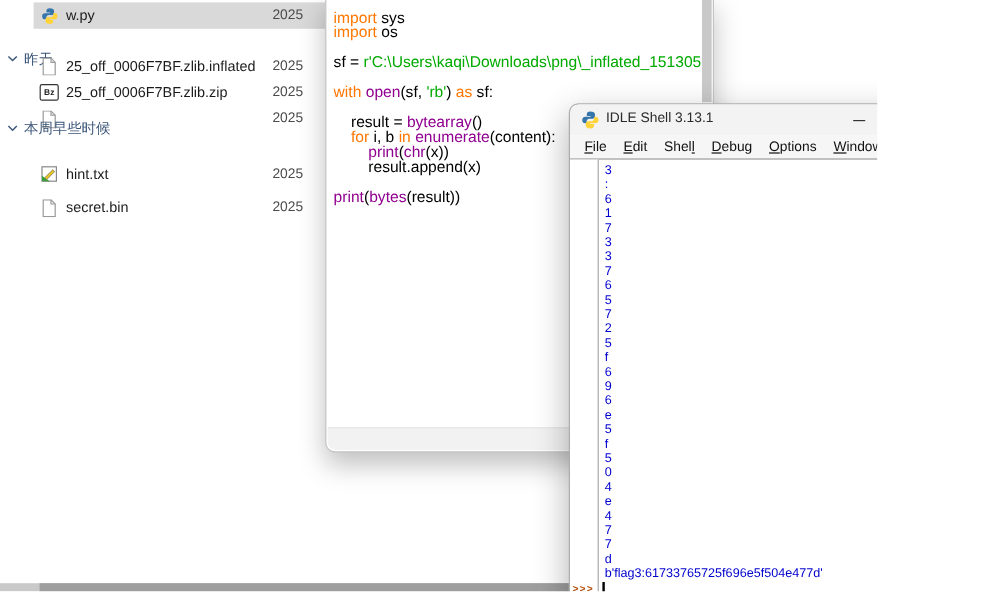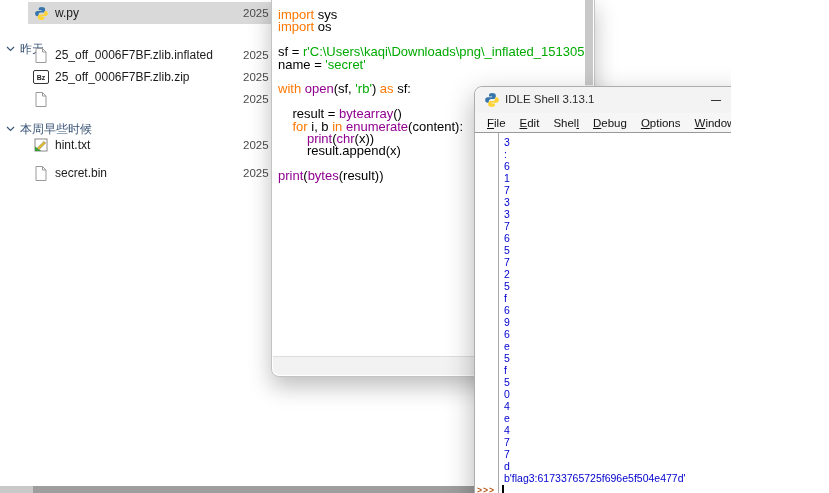--- a/index.html
+++ b/index.html
@@ -8,21 +8,21 @@
 
   
   #explorer{position:absolute;inset:0;z-index:1;}
   .group-row{position:absolute;left:0;width:271px;height:22px;display:flex;align-items:center;}
   .group-chevron{margin-left:6px;margin-right:5px;display:inline-flex;}
   .group-label{font-size:12px;color:var(--group_header);}
   .file-row{position:absolute;left:28px;width:243px;height:22px;display:flex;align-items:center;}
   .file-row.selected{background:var(--selection_bg);}
   .file-icon{width:16px;height:16px;margin-left:5px;margin-right:6px;display:inline-flex;align-items:center;justify-content:center;flex:0 0 16px;}
   .file-name{font-size:12px;color:#1b1b1b;white-space:nowrap;}
-  .file-date{position:absolute;left:215px;font-size:11.5px;color:#4b4b4b;white-space:nowrap;}
+  .file-date{position:absolute;left:199px;font-size:11.5px;color:#4b4b4b;white-space:nowrap;}
   .zipbox{width:14px;height:12px;border:1.5px solid #333;background:#fff;font-size:7px;font-weight:bold;
           color:#222;display:flex;align-items:center;justify-content:center;border-radius:2px;}
   #explorer-hscroll{position:absolute;left:0;top:486px;width:474px;height:7px;background:#c9c9c9;z-index:1;}
   #explorer-hscroll .thumb{position:absolute;left:33px;top:0;width:441px;height:7px;background:#9e9e9e;}
 
   
   #editor-window{position:absolute;left:271px;top:-2px;width:322px;height:377px;background:#fff;
                  border:1px solid #c3c3c3;border-radius:0 0 8px 8px;z-index:2;
                  box-shadow:0 10px 22px rgba(0,0,0,.25);}
   #code{position:absolute;left:6px;top:0;right:10px;bottom:20px;overflow:hidden;padding-top:10px;}
@@ -105,21 +105,21 @@
         </div>
         <div class="file-row" style="top: 88px;">
           <span class="file-icon">
             <svg viewBox="0 0 12 15" width="12" height="15">
               <path d="M1 .5h6.5L11 4v10.5H1z" fill="#fff" stroke="#9a9a9a"></path>
               <path d="M7.5.5V4H11" fill="none" stroke="#9a9a9a"></path>
             </svg>
           </span>
           <span class="file-date">2025</span>
         </div>
-        <div class="group-row" style="top: 118px;">
+        <div class="group-row" style="top: 96px;">
           <span class="group-chevron">
             <svg width="9" height="6" viewBox="0 0 9 6">
               <path d="M1 1l3.5 3.5L8 1" fill="none" stroke="#3a5578" stroke-width="1.2"></path>
             </svg>
           </span>
           <span class="group-label">本周早些时候</span>
         </div>
         <div class="file-row" style="top: 134px;">
           <span class="file-icon">
             <svg viewBox="0 0 14 14" width="14" height="14">
@@ -146,21 +146,20 @@
       <div class="thumb"></div>
     </div>
   </div>
 
   <div id="editor-window">
     <div id="code">
         <div class="code-line"><span class="tok-k">import</span><span class="tok-p"> sys</span></div>
         <div class="code-line"><span class="tok-k">import</span><span class="tok-p"> os</span></div>
         <div class="code-line"></div>
         <div class="code-line"><span class="tok-p">sf = </span><span class="tok-s">r'C:\Users\kaqi\Downloads\png\_inflated_151305_misc-PNG_M@st3</span></div>
-        <div class="code-line"><span class="tok-p">name = </span><span class="tok-s">'secret'</span></div>
         <div class="code-line"></div>
         <div class="code-line"><span class="tok-k">with</span><span class="tok-p"> </span><span class="tok-b">open</span><span class="tok-p">(sf, </span><span class="tok-s">'rb'</span><span class="tok-p">) </span><span class="tok-k">as</span><span class="tok-p"> sf:</span></div>
         <div class="code-line"></div>
         <div class="code-line"><span class="tok-p">    result = </span><span class="tok-b">bytearray</span><span class="tok-p">()</span></div>
         <div class="code-line"><span class="tok-p">    </span><span class="tok-k">for</span><span class="tok-p"> i, b </span><span class="tok-k">in</span><span class="tok-p"> </span><span class="tok-b">enumerate</span><span class="tok-p">(content):</span></div>
         <div class="code-line"><span class="tok-p">        </span><span class="tok-b">print</span><span class="tok-p">(</span><span class="tok-b">chr</span><span class="tok-p">(x))</span></div>
         <div class="code-line"><span class="tok-p">        result.append(x)</span></div>
         <div class="code-line"></div>
         <div class="code-line"><span class="tok-b">print</span><span class="tok-p">(</span><span class="tok-b">bytes</span><span class="tok-p">(result))</span></div>
       </div>

